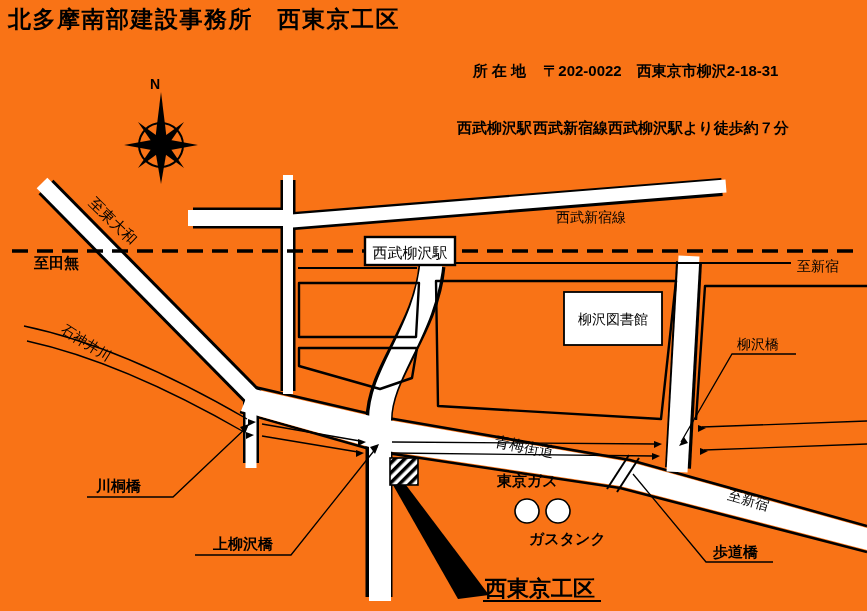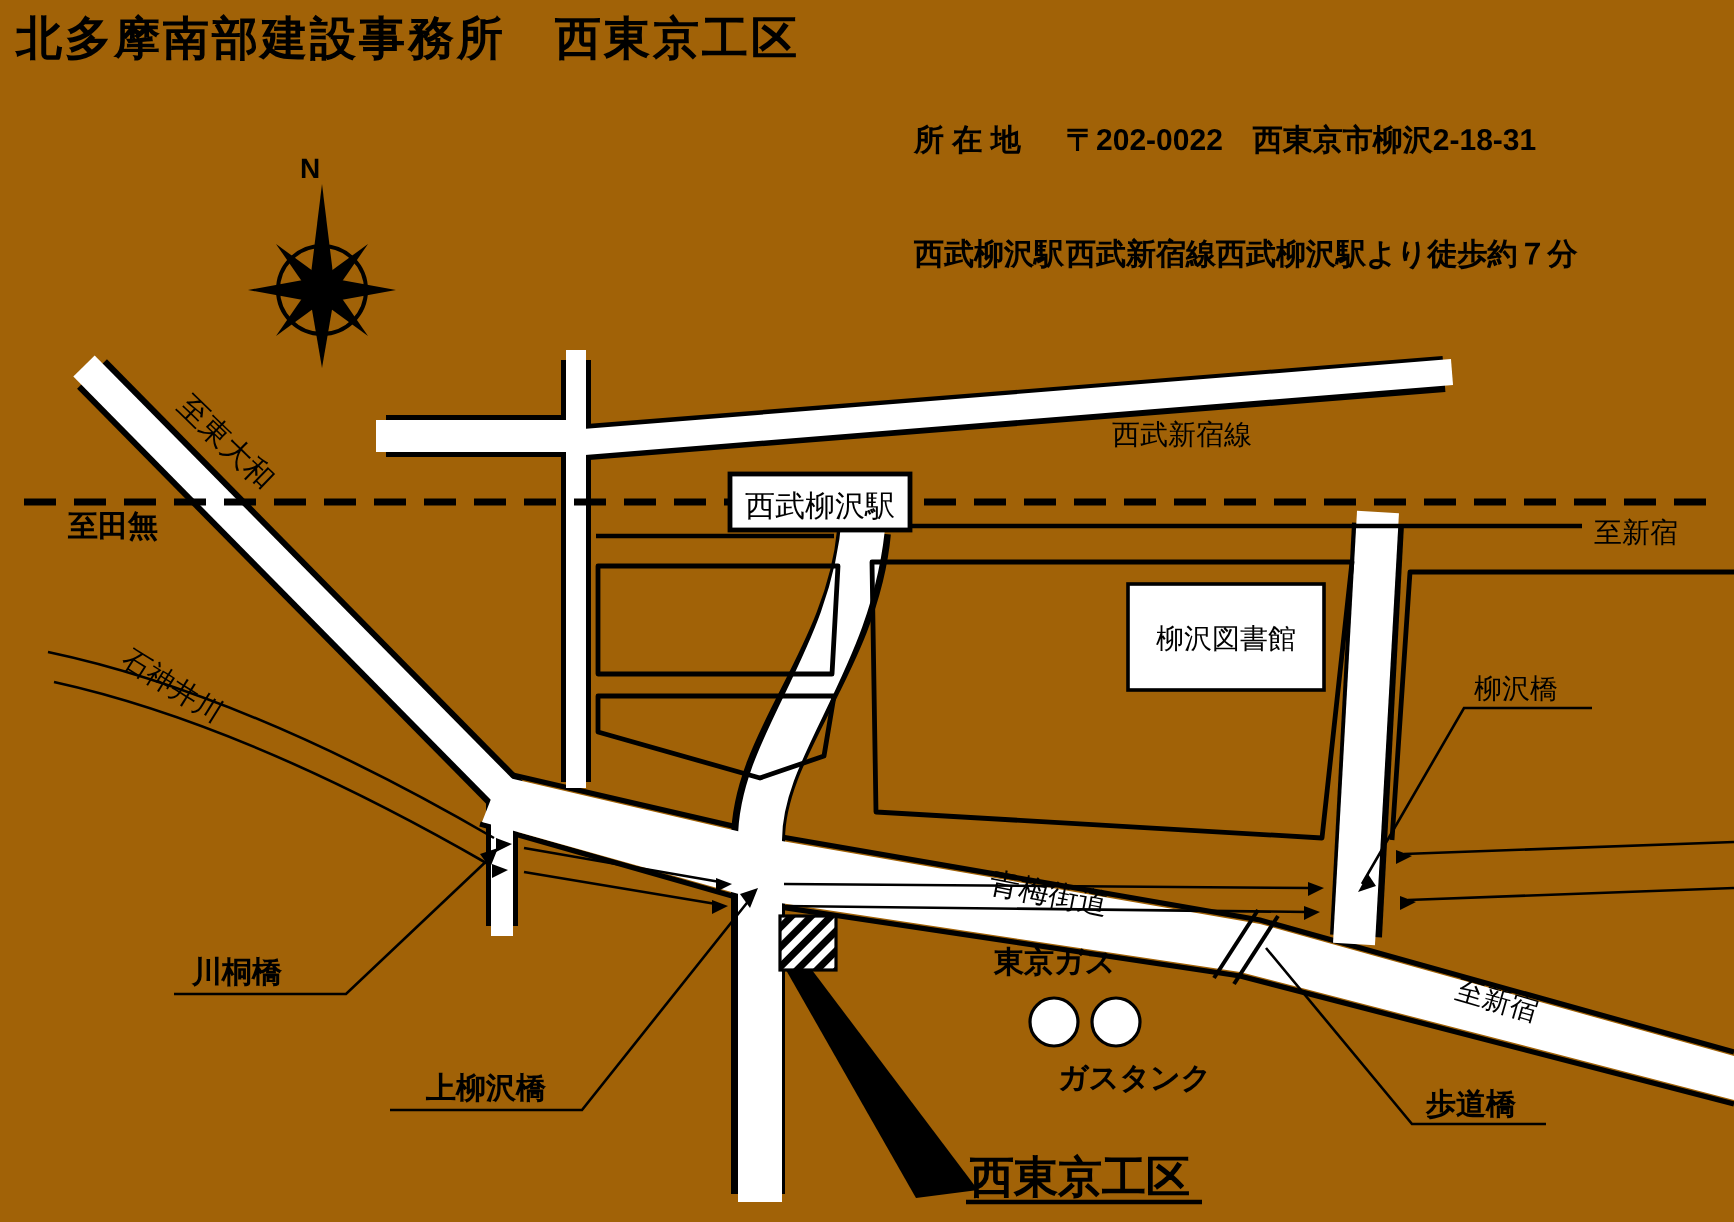--- a/index.html
+++ b/index.html
@@ -1,21 +1,21 @@
 <!DOCTYPE html>
 <html><head>
 <meta charset="utf-8">
 <style>
   html,body{margin:0;padding:0;background:#ffffff;}
-  .screen{position:relative;width:867px;height:611px;background:#a16207;overflow:hidden;
+  .screen{position:relative;width:867px;height:611px;background:#f97316;overflow:hidden;
           font-family:"Liberation Sans","DejaVu Sans",sans-serif;color:#000;}
   .page-title{position:absolute;left:8px;top:4px;font-family:"Liberation Serif","DejaVu Serif",serif;
           font-size:23px;font-weight:600;letter-spacing:1.5px;white-space:pre;}
   .info-block{position:absolute;left:432px;top:42px;font-size:15px;font-weight:bold;line-height:19px;}
-  .info-row{white-space:pre;}
+  .info-row{white-space:pre;text-align:center;}
   .info-label{display:inline-block;width:64px;white-space:pre;}
   .info-value{margin-left:12px;white-space:pre;}
   svg{position:absolute;left:0;top:0;}
   svg text{fill:#000;font-family:"Liberation Sans","DejaVu Sans",sans-serif;}
 </style>
 </head>
 <body>
 
 <div class="screen">
 

